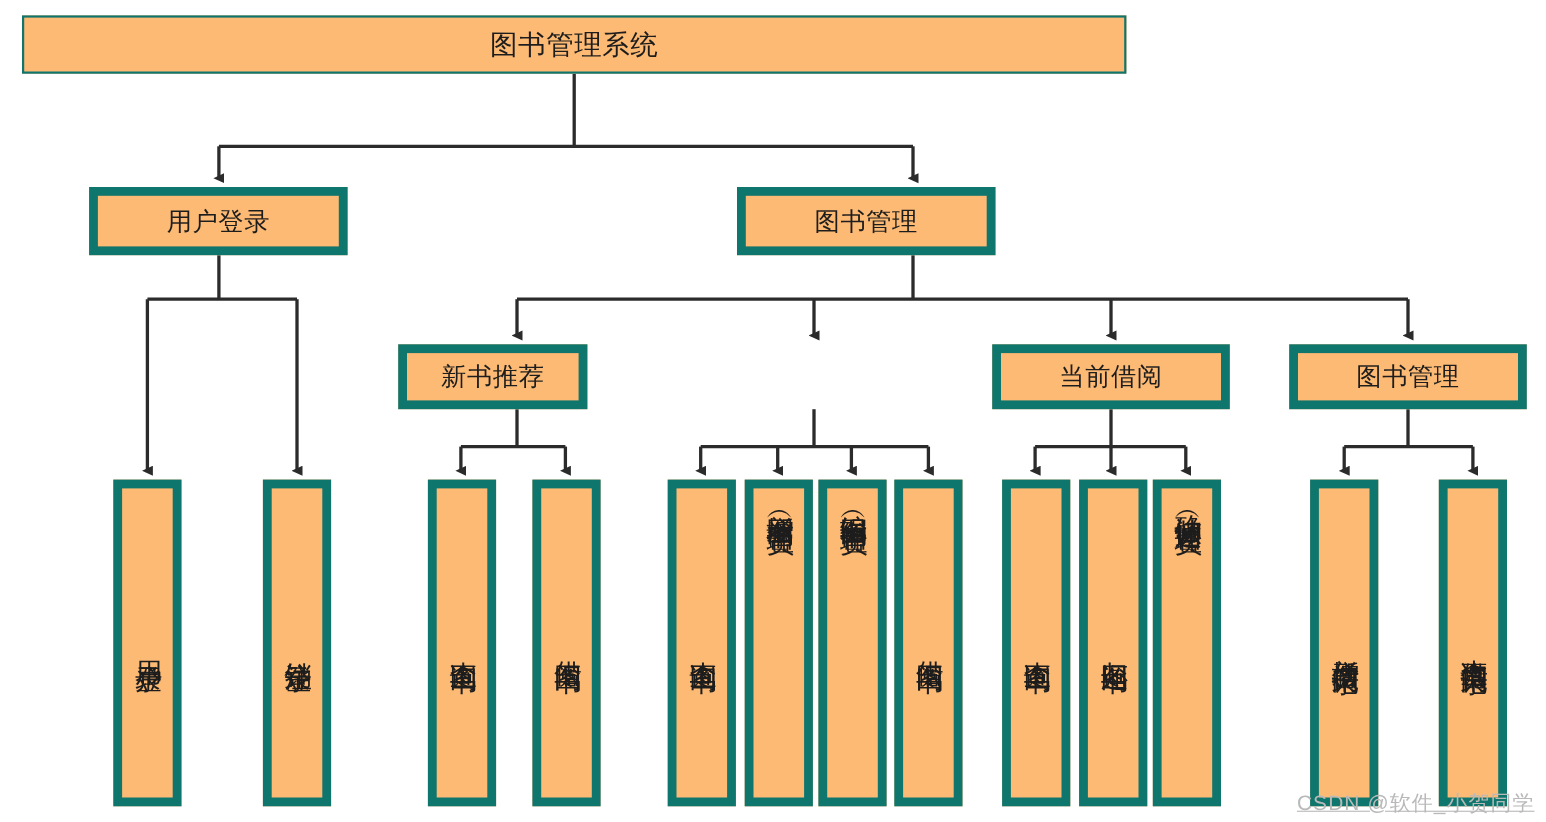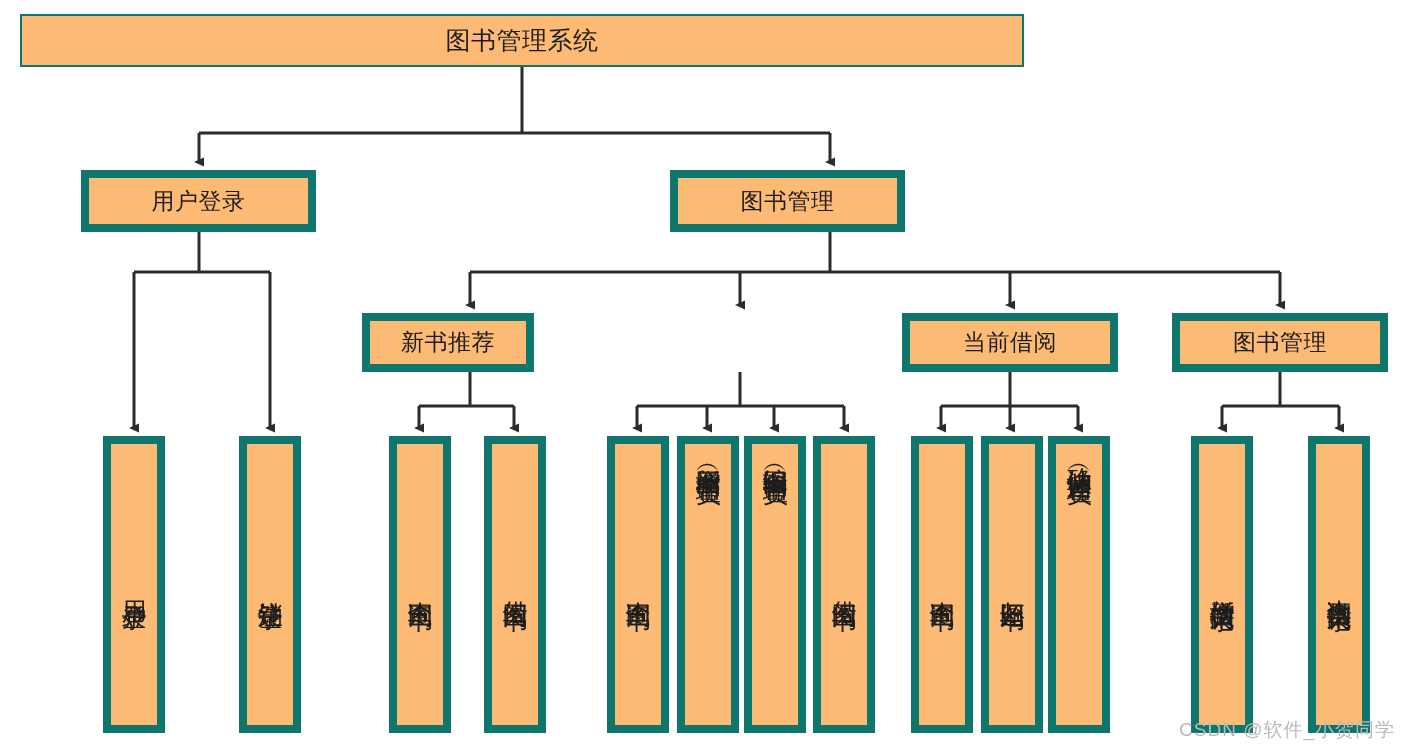--- a/index.html
+++ b/index.html
@@ -75,20 +75,21 @@
   
   #watermark {
     position: absolute;
     right: 10px;
     bottom: 4px;
     font-size: 19px;
     color: #b9b9b9;
     letter-spacing: 1px;
     z-index: 5;
     white-space: nowrap;
+    text-decoration: underline;
   }
 </style>
 </head>
 <body>
 
 <div id="diagram-root">
 
   <svg id="connectors" viewBox="0 0 1405 747" width="1405" height="747" xmlns="http://www.w3.org/2000/svg">
     <defs>
       <marker id="arrowhead" markerWidth="10" markerHeight="10" refX="4.6" refY="5" orient="auto" markerUnits="userSpaceOnUse">

